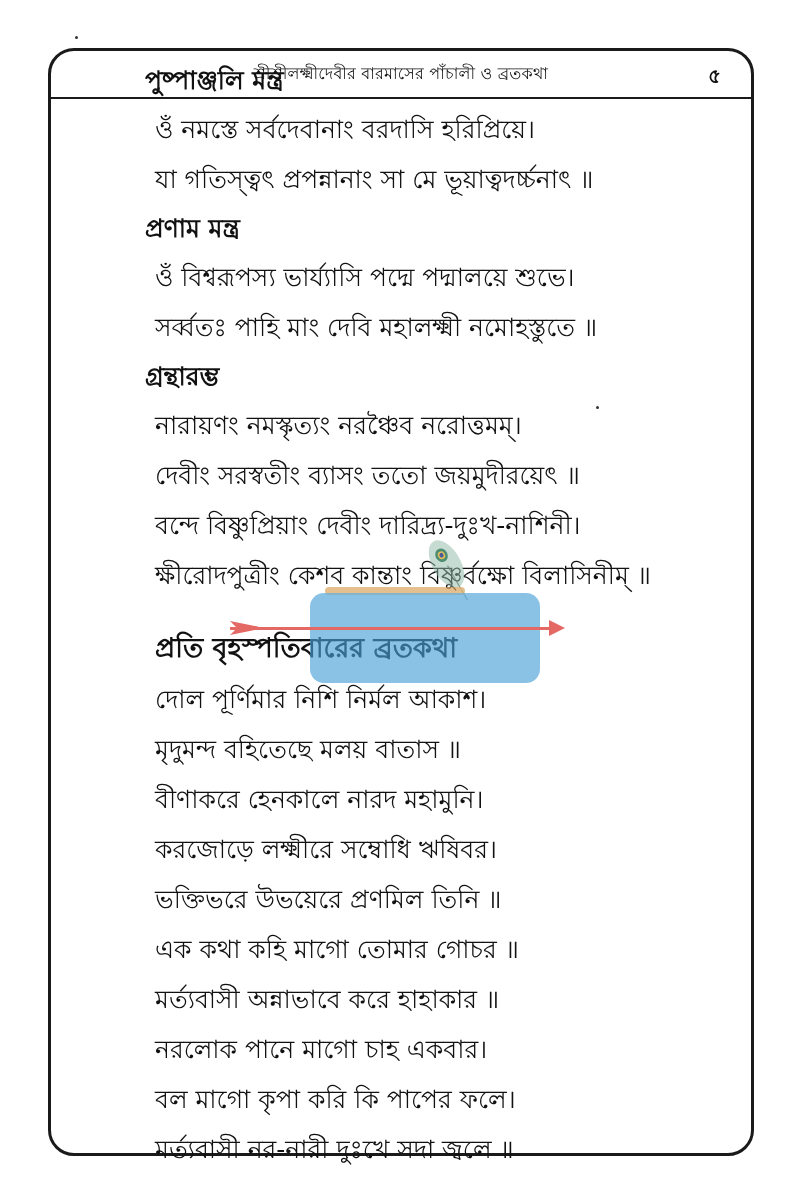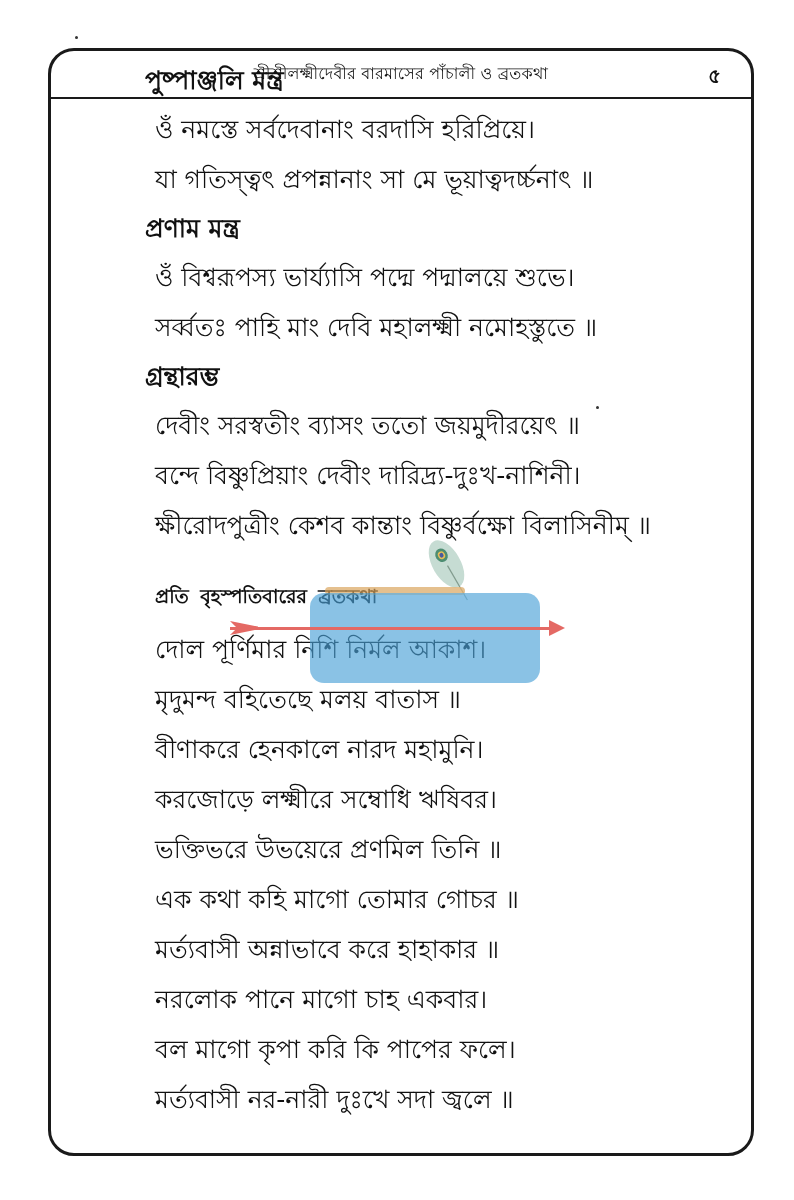--- a/index.html
+++ b/index.html
@@ -64,26 +64,25 @@
       line-height: 38px;
       width: 420px;
     }
     .verse-line {
       font-size: 25px;
       line-height: 40px;
       white-space: nowrap;
       margin: 10px;
     }
     .big-heading {
-      font-size: 19px;
+      font-size: 27px;
       font-weight: bold;
       line-height: 44px;
       margin: 30px 0 2px 10px;
       white-space: nowrap;
-      font-family: Liberation Mono, monospace;
     }
     .watermark {
       position: absolute;
       left: 230px;
       top: 575px;
       width: 340px;
       height: 120px;
       pointer-events: none;
       opacity: 0.85;
     }
@@ -168,20 +167,21 @@
   </div>
 
   <div>
     <h2 class="section-heading">প্রণাম মন্ত্র</h2>
     <p class="verse-line">ওঁ বিশ্বরূপস্য ভার্য্যাসি পদ্মে পদ্মালয়ে শুভে।</p>
     <p class="verse-line">সর্ব্বতঃ পাহি মাং দেবি মহালক্ষ্মী নমোহস্তুতে ॥</p>
   </div>
 
   <div>
     <h2 class="section-heading">গ্রন্থারম্ভ</h2>
+    <p class="verse-line">নারায়ণং নমস্কৃত্যং নরঞ্চৈব নরোত্তমম্।</p>
     <p class="verse-line">দেবীং সরস্বতীং ব্যাসং ততো জয়মুদীরয়েৎ ॥</p>
     <p class="verse-line">বন্দে বিষ্ণুপ্রিয়াং দেবীং দারিদ্র্য-দুঃখ-নাশিনী।</p>
     <p class="verse-line">ক্ষীরোদপুত্রীং কেশব কান্তাং বিষ্ণুর্বক্ষো বিলাসিনীম্ ॥</p>
   </div>
 
   <div>
     <h1 class="big-heading">প্রতি বৃহস্পতিবারের ব্রতকথা</h1>
     <p class="verse-line">দোল পূর্ণিমার নিশি নির্মল আকাশ।</p>
     <p class="verse-line">মৃদুমন্দ বহিতেছে মলয় বাতাস ॥</p>
     <p class="verse-line">বীণাকরে হেনকালে নারদ মহামুনি।</p>

